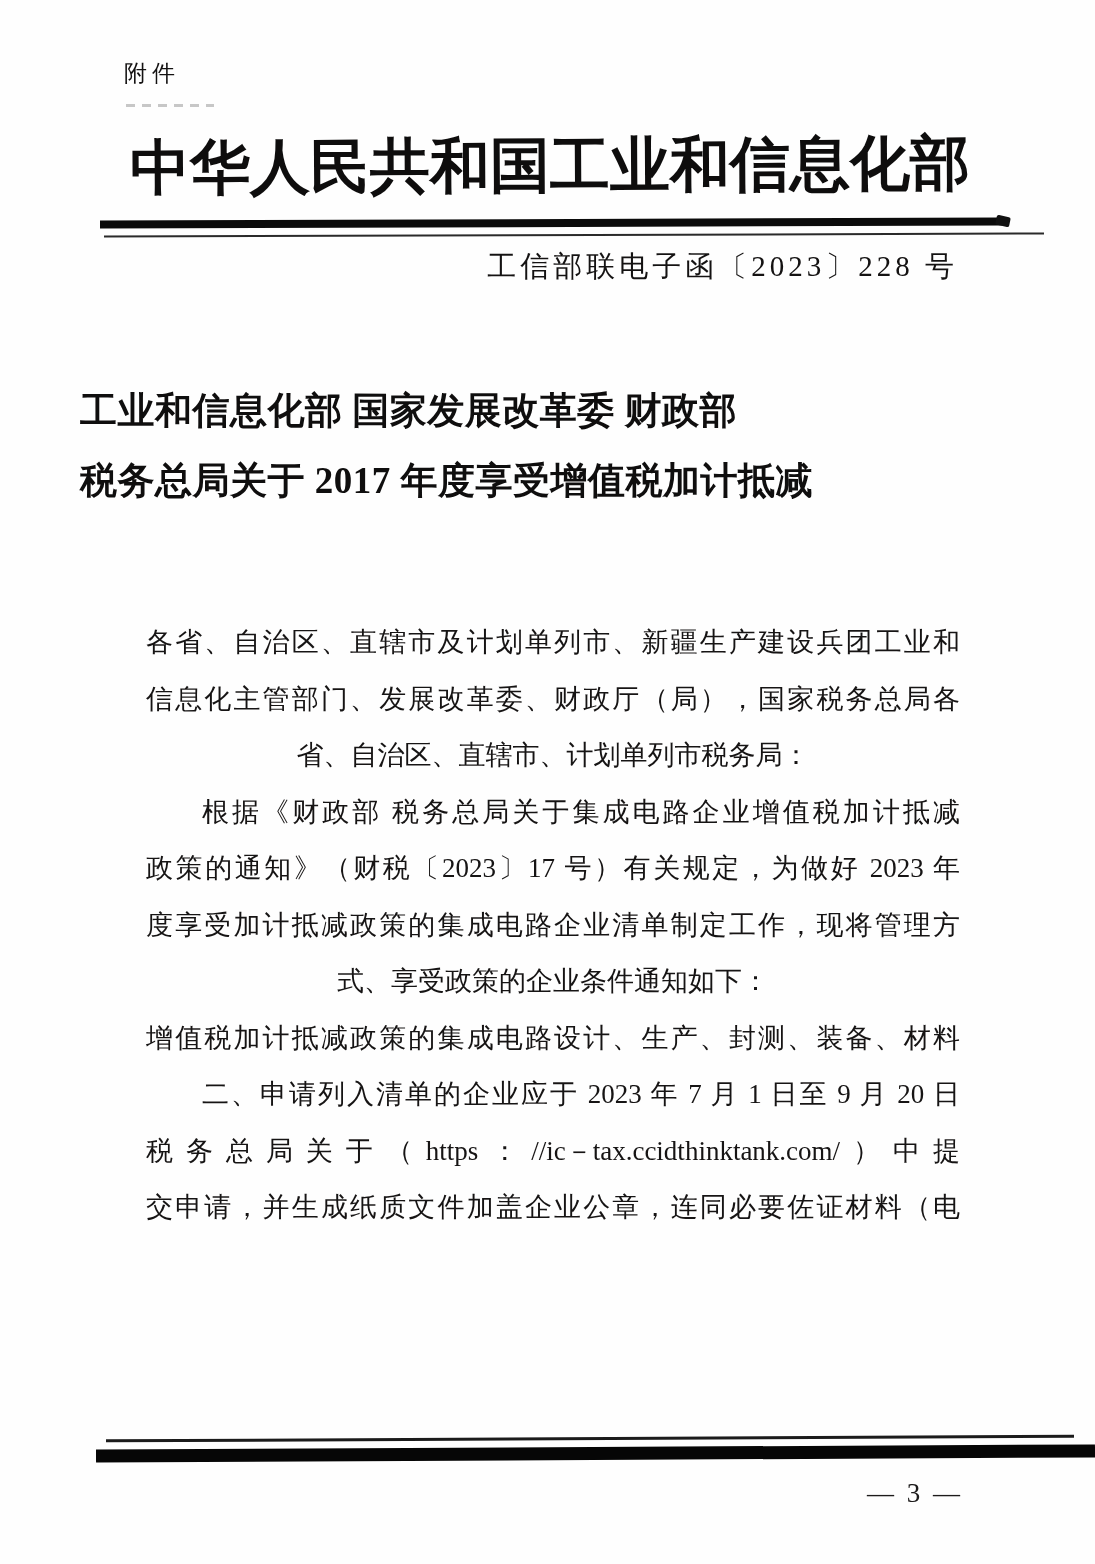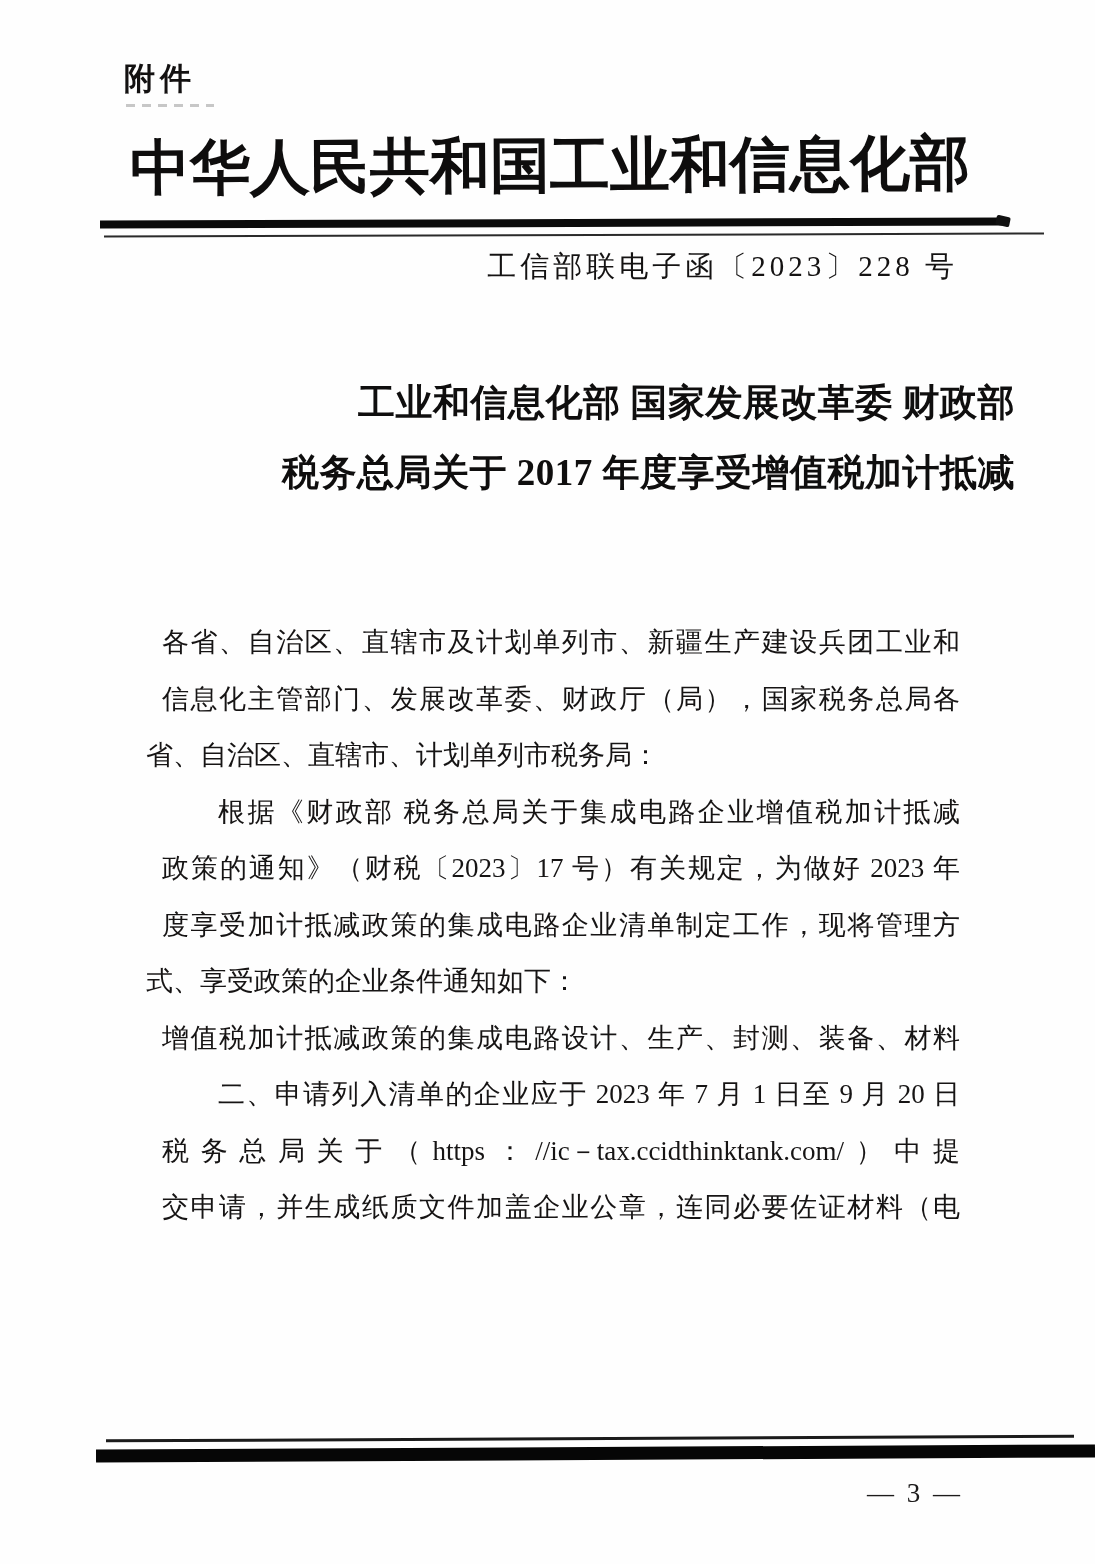--- a/index.html
+++ b/index.html
@@ -14,21 +14,21 @@
   .page {
     position: absolute; left: 0; top: 0;
     width: 1095px; height: 1564px;
     background: #fefefe;
   }
 
   
   .attachment {
     position: absolute; left: 124px; top: 58px;
     font-family: "Liberation Sans", "DejaVu Sans", sans-serif;
-    font-weight: 700; font-size: 31px; letter-spacing: 5px;
+    font-weight: 400; font-size: 23px; letter-spacing: 5px;
     color: #131111;
   }
   .attachment-underline {
     position: absolute; left: 126px; top: 104px; width: 88px; height: 3px;
     background: repeating-linear-gradient(90deg, #9a9a9a 0 9px, transparent 9px 16px);
     opacity: .55;
   }
 
   
   .masthead {
@@ -55,40 +55,39 @@
   
   .doc-number {
     position: absolute; right: 137px; top: 247px;
     font-size: 29px; letter-spacing: 4px; color: #141212;
     white-space: nowrap;
     margin-left: 28px;
   }
 
   
   .title {
-    position: absolute; left: 80px; top: 368px; width: 935px;
-    text-align: right; font-weight: 700;
+    position: absolute; left: 80px; top: 376px; width: 935px;
+    text-align: left; font-weight: 700;
     font-size: 37px; line-height: 70px;
     color: #0f0e0e; letter-spacing: 0.5px;
   }
   .title-line { height: 70px; white-space: nowrap; }
 
   
   .body-text {
     position: absolute; left: 146px; top: 614px; width: 814px;
     font-size: 27px; line-height: 56.5px; color: #161414;
   }
   .line {
     height: 56.5px;
-    text-align: left;
+    text-align: center;
   }
   .line.just {
     text-align: justify;
     text-align-last: justify;
-    margin-left: 16px;
   }
   .line.indent { text-indent: 56px; }
 
   
   .bottom-rule-thin {
     position: absolute; left: 106px; top: 1437px; width: 968px; height: 3px;
     background: #1b1b1b; transform: rotate(-0.28deg);
   }
   .bottom-rule-thick {
     position: absolute; left: 96px; top: 1447px; width: 999px; height: 13px;

